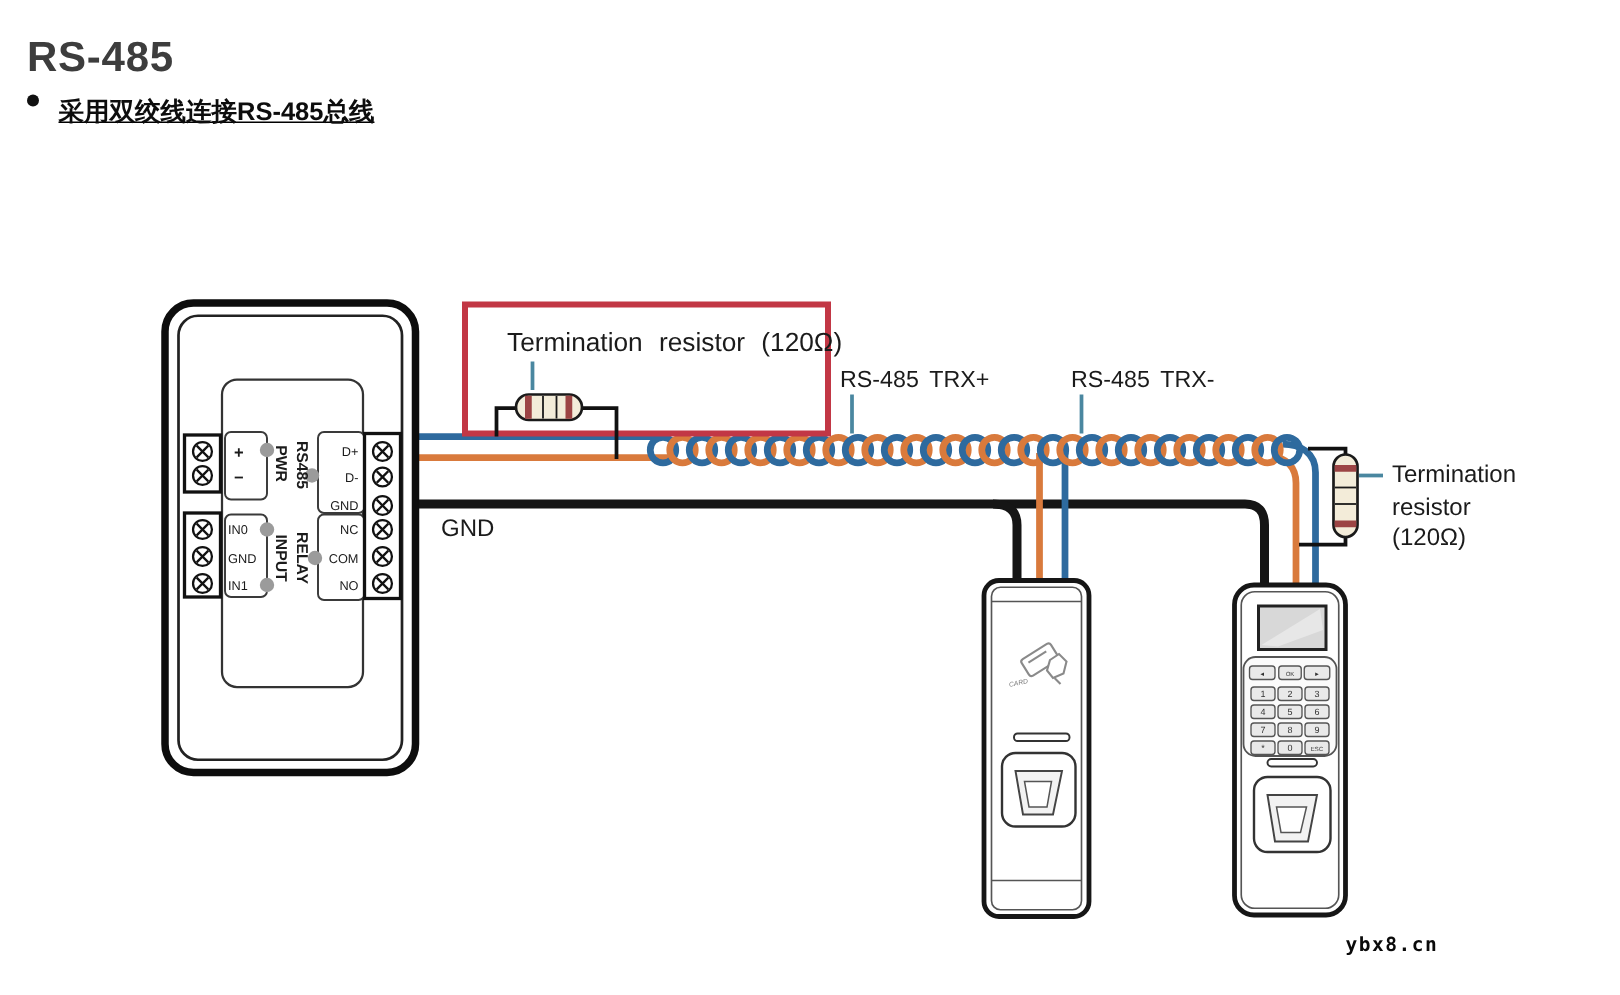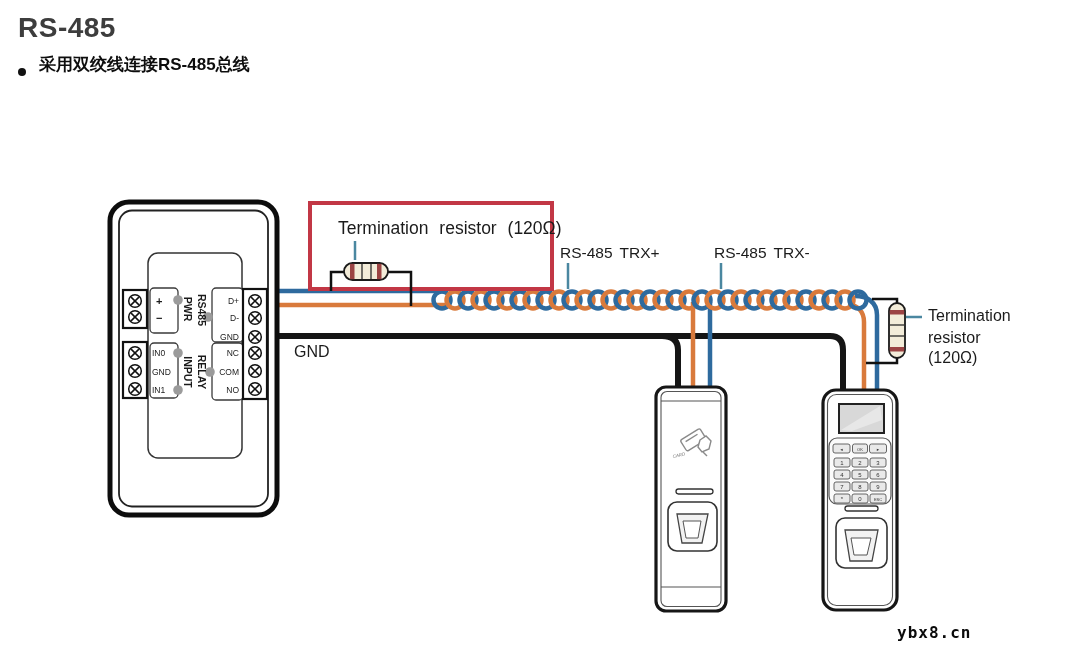--- a/index.html
+++ b/index.html
@@ -1,35 +1,35 @@
 <!DOCTYPE html>
 <html><head>
 <meta charset="utf-8">
 <style>
   html,body{margin:0;padding:0;background:#ffffff;}
   .stage{position:relative;width:1080px;height:663px;background:#ffffff;overflow:hidden;
          font-family:"Liberation Sans",sans-serif;}
   .header{position:absolute;top:8px;left:18px;}
-  .page-title{margin:4px 0 9px 0;font-weight:bold;font-size:28px;letter-spacing:.5px;color:#3d3d3d;
+  .page-title{margin:14px 0 9px 0;font-weight:bold;font-size:28px;letter-spacing:.5px;color:#3d3d3d;
               font-family:"Liberation Sans",sans-serif;}
-  .bullet{display:flex;align-items:flex-end;gap:13px;margin:0 0 13px 0;}
+  .bullet{display:flex;align-items:flex-start;gap:13px;margin:0 0 13px 0;text-decoration:underline;}
   .bullet .dot{width:8px;height:8px;border-radius:50%;background:#111;flex:0 0 auto;}
   .bullet .txt{font-size:17px;font-weight:bold;color:#0d0d0d;}
   svg{position:absolute;left:0;top:0;}
   svg text{font-family:"Liberation Sans",sans-serif;fill:#1b1b1b;}
   .lbl{font-size:16px;}
   .lbl-big{font-size:17.5px;word-spacing:6px;}
   .lbl-trx{font-size:15.5px;word-spacing:3px;}
   .term-sm{font-size:8.5px;}
   .term-grp{font-size:10.5px;font-weight:bold;}
   .key-txt{font-size:6px;fill:#333;}
   .key-txt-sm{font-size:4px;fill:#333;}
   .card-txt{font-size:4.5px;fill:#777;font-style:italic;}
   .watermark{position:absolute;left:897px;top:623px;font-family:"DejaVu Sans Mono",monospace;
-             font-weight:bold;font-size:16px;color:#0a0a0a;letter-spacing:1px;}
+             font-weight:bold;font-size:13px;color:#0a0a0a;letter-spacing:1px;}
 </style>
 </head>
 <body>
 
 <div class="stage">
 
   <div class="header">
     <h1 class="page-title">RS-485</h1>
     <div class="bullet">
       <span class="dot"></span>

